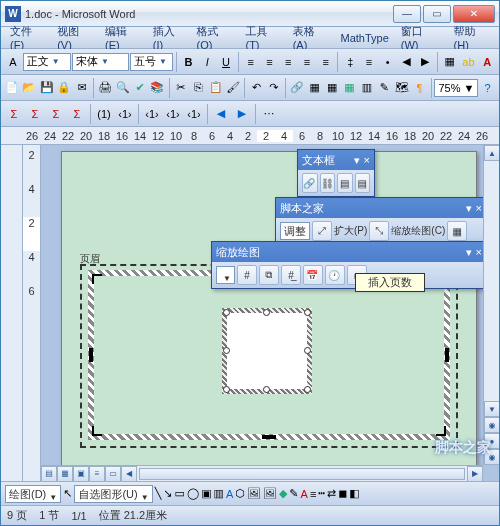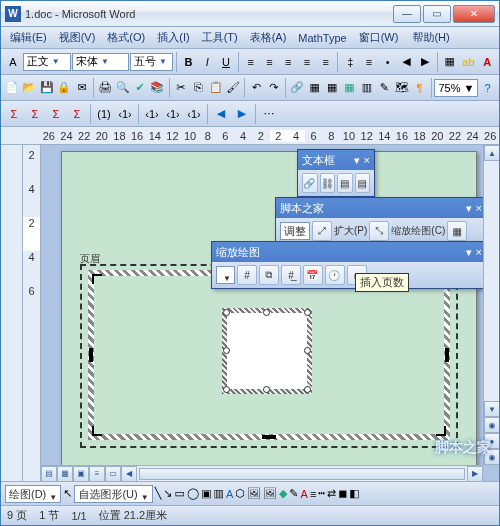--- a/index.html
+++ b/index.html
@@ -13,21 +13,21 @@
 .winbtn.cls{background:linear-gradient(#f3a4a1,#d94530);color:#fff;width:42px}
 .menubar{height:22px;background:linear-gradient(#e9eff8,#c4d4ea);display:flex;align-items:center;padding:0 4px;gap:2px;border-bottom:1px solid #9bb0cb}
 .menuitem{padding:2px 5px;color:#1b3a6f;cursor:default}
 .menuitem.help{margin-left:2px}
 .tb{height:26px;background:linear-gradient(#e2eaf6,#c3d3eb);border-bottom:1px solid #97adc9;display:flex;align-items:center;padding:0 3px;gap:1px;overflow:hidden}
 .tb .sep{width:1px;height:20px;background:#97adc9;margin:0 2px}
 .tb .btn{width:20px;height:20px;border:1px solid transparent;border-radius:2px;display:flex;align-items:center;justify-content:center;font-size:11px}
 .tb .combo{height:18px;border:1px solid #7b98be;background:#fff;display:flex;align-items:center;padding:0 3px;font-size:11px}
 .tb .combo .dd{margin-left:3px;color:#2e5a99;font-size:8px}
 .tb .zoombox{height:18px;border:1px solid #7b98be;background:#fff;padding:0 3px;display:flex;align-items:center;font-size:11px}
-.rulerbar{height:18px;background:#e4ecf7;border-bottom:1px solid #9bb0cb;display:flex;align-items:center;overflow:hidden;padding-left:39px;font-size:9px;color:#333}
+.rulerbar{height:18px;background:#e4ecf7;border-bottom:1px solid #9bb0cb;display:flex;align-items:center;overflow:hidden;padding-left:22px;font-size:9px;color:#333}
 .rulerbar .tick{width:18px;text-align:center}
 .workspace{flex:1;position:relative;background:#aec4e2;overflow:hidden}
 .vbar{position:absolute;left:0;top:0;width:22px;height:100%;background:#e4ecf7;border-right:1px solid #9bb0cb}
 .vruler{position:absolute;left:22px;top:0;width:18px;height:100%;background:#e4ecf7;border-right:1px solid #9bb0cb;display:flex;flex-direction:column;align-items:center;font-size:9px;color:#333;padding-top:4px}
 .vruler .vt{height:34px}
 .page{position:absolute;left:60px;top:6px;width:416px;height:340px;background:#c6e4cf;border:1px solid #7a7a7a;box-shadow:2px 2px 4px rgba(0,0,0,.3)}
 .hf-frame{position:absolute;left:18px;top:112px;width:378px;height:184px;border:2px dashed #333}
 .hf-label{position:absolute;left:18px;top:100px;font-size:10px;color:#333;font-family:"SimSun"}
 .canvas-sel{position:absolute;left:26px;top:118px;width:362px;height:170px;border:6px solid transparent;border-image:repeating-linear-gradient(45deg,#888 0 3px,#fff 3px 6px) 6}
 .canvas-sel .handle{position:absolute;width:14px;height:4px;background:#000}
@@ -35,21 +35,21 @@
 .canvas-sel .c{position:absolute;width:10px;height:10px;border-top:2px solid #000;border-left:2px solid #000}
 .textbox{position:absolute;left:164px;top:160px;width:82px;height:78px;background:#fff;border:1px solid #444}
 .textbox .sel{position:absolute;inset:-5px;border:5px solid transparent;border-image:repeating-linear-gradient(45deg,#777 0 2px,#eee 2px 4px) 5}
 .textbox .h{position:absolute;width:7px;height:7px;background:#fff;border:1px solid #333;border-radius:50%}
 .float-tb{position:absolute;background:linear-gradient(#5a8cd6,#3a6cc0);border:1px solid #2a4b8d;box-shadow:2px 2px 4px rgba(0,0,0,.3);color:#fff}
 .float-tb .ft-head{height:20px;display:flex;align-items:center;padding:0 4px;font-size:10px;justify-content:space-between}
 .float-tb .ft-head .fx{display:flex;gap:4px;font-size:9px}
 .float-tb .ft-body{background:linear-gradient(#d8e4f5,#bccfe9);padding:3px 4px;display:flex;align-items:center;gap:2px;color:#333}
 .ft-btn{width:20px;height:20px;border:1px solid #9db5d6;border-radius:2px;background:linear-gradient(#f6f9fd,#d9e5f4);display:flex;align-items:center;justify-content:center;font-size:10px}
 .ft-combo{height:18px;border:1px solid #7b98be;background:#fff;padding:0 3px;display:flex;align-items:flex-end;font-size:10px;color:#333}
-.tooltip{position:absolute;background:#ffffe1;border:1px solid #333;padding:1px 4px;font-size:11px;color:#333}
+.tooltip{position:absolute;background:#ffffe1;border:1px solid #333;padding:1px 12px;font-size:11px;color:#333}
 .hscroll{position:absolute;left:40px;right:16px;bottom:0;height:16px;background:#e4ecf7;border-top:1px solid #9bb0cb;display:flex;align-items:center}
 .vscroll{position:absolute;right:0;top:0;width:16px;bottom:16px;background:#e4ecf7;border-left:1px solid #9bb0cb}
 .sbtn{width:16px;height:16px;background:linear-gradient(#f0f5fb,#cedef0);border:1px solid #9bb0cb;display:flex;align-items:center;justify-content:center;font-size:8px;color:#2e5a99}
 .statusbar{height:20px;background:linear-gradient(#e2eaf6,#c3d3eb);border-top:1px solid #9bb0cb;display:flex;align-items:center;padding:0 6px;gap:12px;font-size:10px;color:#333}
 .drawbar{height:24px;background:linear-gradient(#e2eaf6,#c3d3eb);border-top:1px solid #9bb0cb;display:flex;align-items:center;padding:0 4px;gap:2px}
 .watermark{position:absolute;right:8px;bottom:24px;font-size:14px;color:rgba(255,255,255,.8);font-weight:bold;text-shadow:0 0 4px #2a5caa}
 </style>
 </head>
 <body>
 
@@ -58,24 +58,25 @@
     <span class="tic">W</span>
     <span class="title-text">1.doc - Microsoft Word</span>
     <div class="winbtns">
       <div class="winbtn">—</div>
       <div class="winbtn">▭</div>
       <div class="winbtn cls">✕</div>
     </div>
   </div>
 
   <div class="menubar">
+    <span class="menuitem">文件(F)</span>
+    <span class="menuitem">视图(V)</span>
     <span class="menuitem">编辑(E)</span>
-    <span class="menuitem">视图(V)</span>
+    <span class="menuitem">插入(I)</span>
     <span class="menuitem">格式(O)</span>
-    <span class="menuitem">插入(I)</span>
     <span class="menuitem">工具(T)</span>
     <span class="menuitem">表格(A)</span>
     <span class="menuitem">MathType</span>
     <span class="menuitem">窗口(W)</span>
     <span class="menuitem help">帮助(H)</span>
   </div>
 
   <div class="tb">
     <div class="btn">A</div>
     <div class="combo" style="width:54px">

